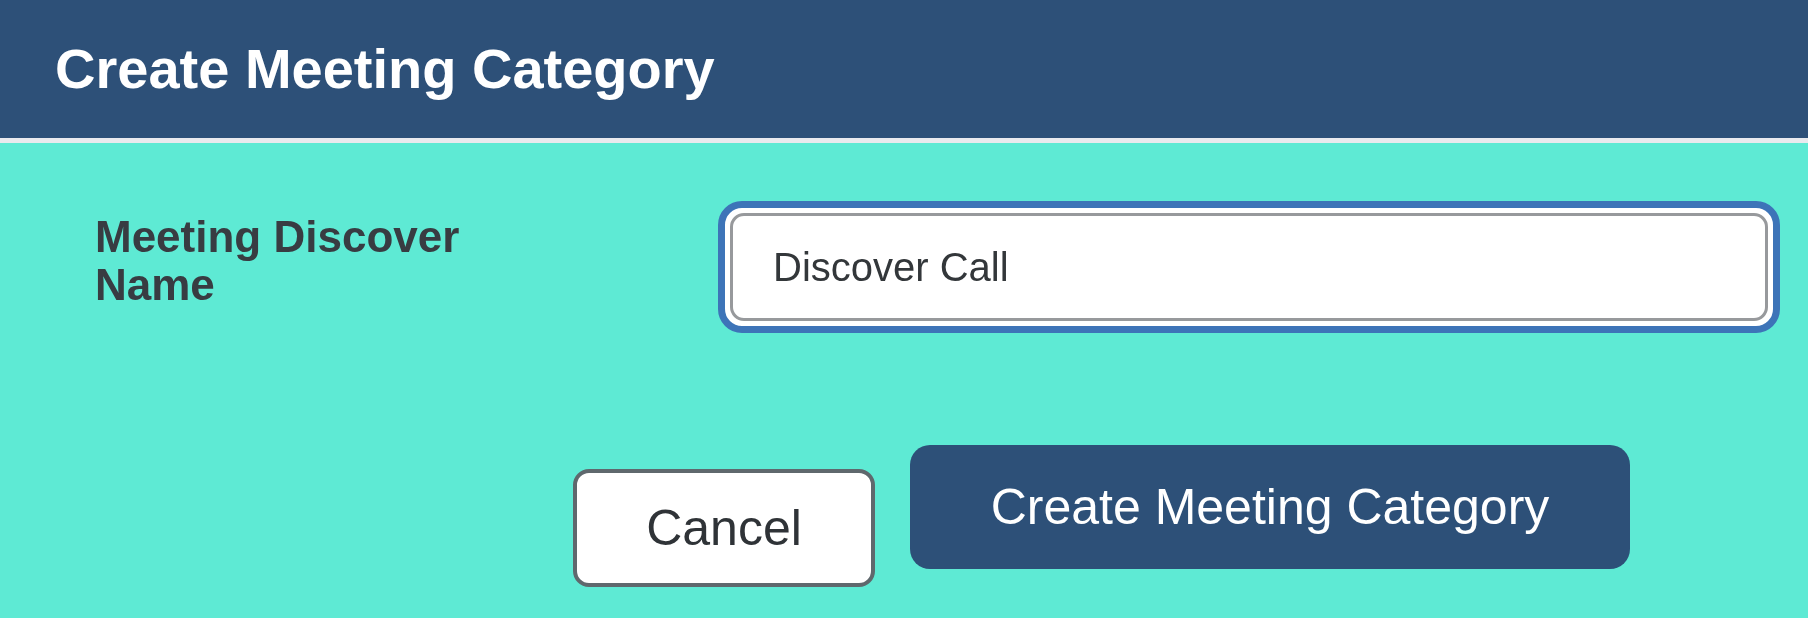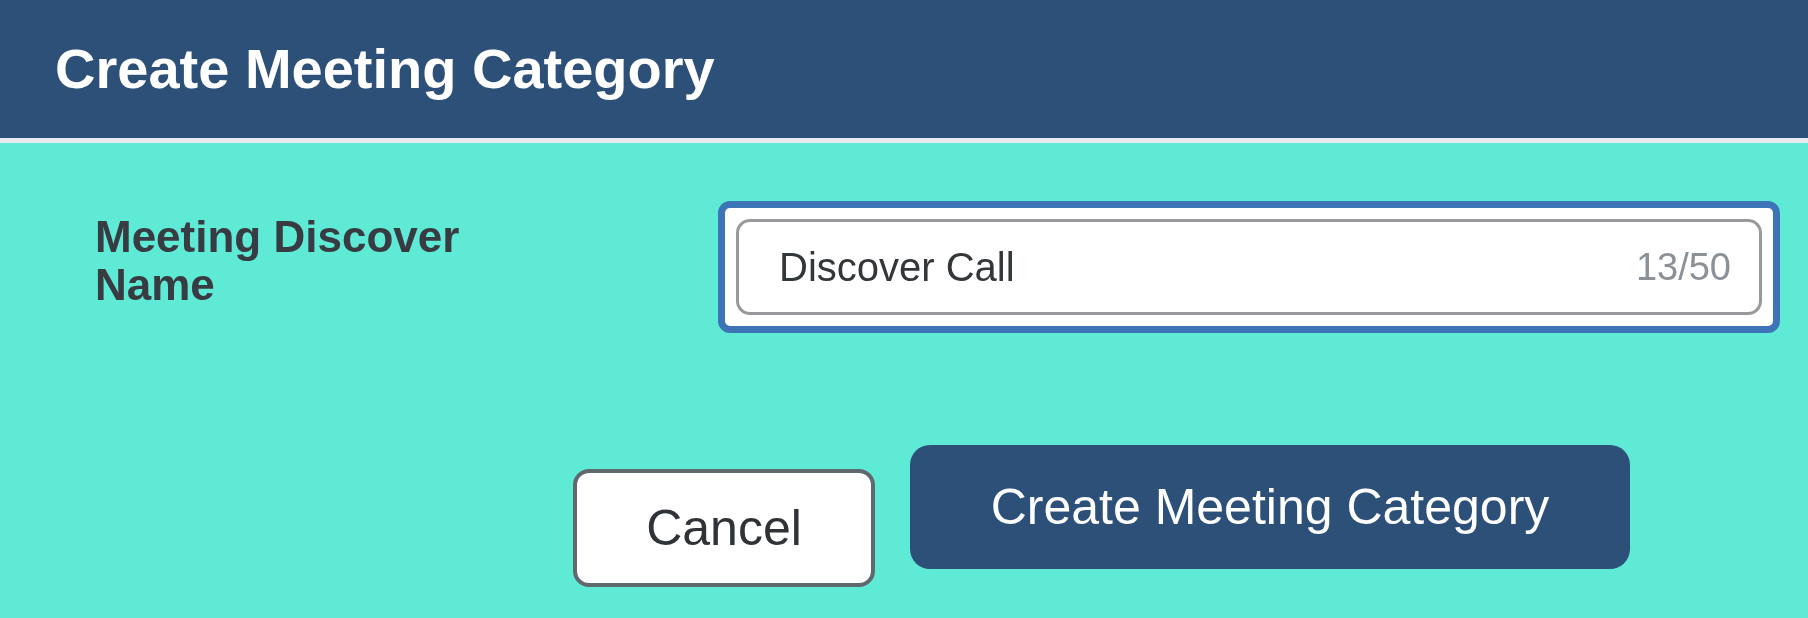--- a/index.html
+++ b/index.html
@@ -44,22 +44,22 @@
     color: #383c42;
     line-height: 1.08;
   }
 
   
   .input-focus-ring {
     margin-left: 183px;
     width: 1062px;
     height: 132px;
     border: 7px solid #3d74b8;
-    border-radius: 12px;
-    padding: 11px;
+    border-radius: 24px;
+    padding: 5px;
     background: #ffffff;
   }
   .input-inner {
     width: 100%;
     height: 100%;
     border: 3px solid #97999c;
     border-radius: 14px;
     display: flex;
     align-items: center;
     padding: 0 28px 0 40px;
@@ -127,21 +127,20 @@
   </header>
 
   <div class="dialog-body">
 
     <div class="form-row">
       <label class="field-label" for="mc-name">Meeting Discover Name</label>
 
       <div class="input-focus-ring">
         <div class="input-inner">
           <input id="mc-name" type="text" class="text-input" value="Discover Call" style="">
-          <span class="char-counter">13/50</span>
         </div>
       </div>
     </div>
 
     <div class="button-row">
       <button class="btn btn-cancel">Cancel</button>
       <button class="btn btn-primary">Create Meeting Category</button>
     </div>
 
   </div>

